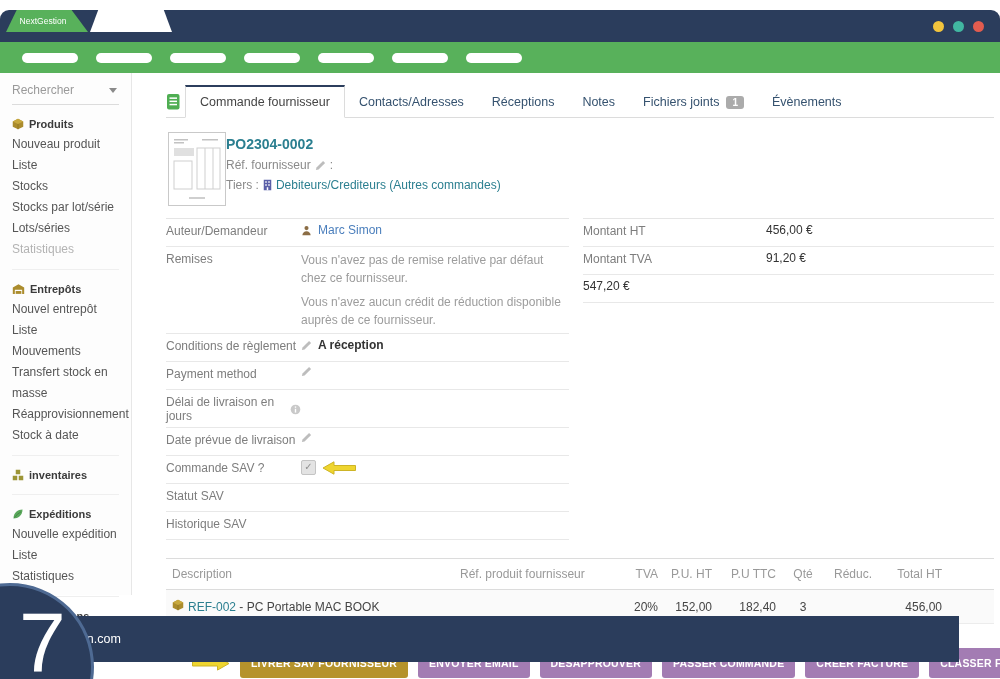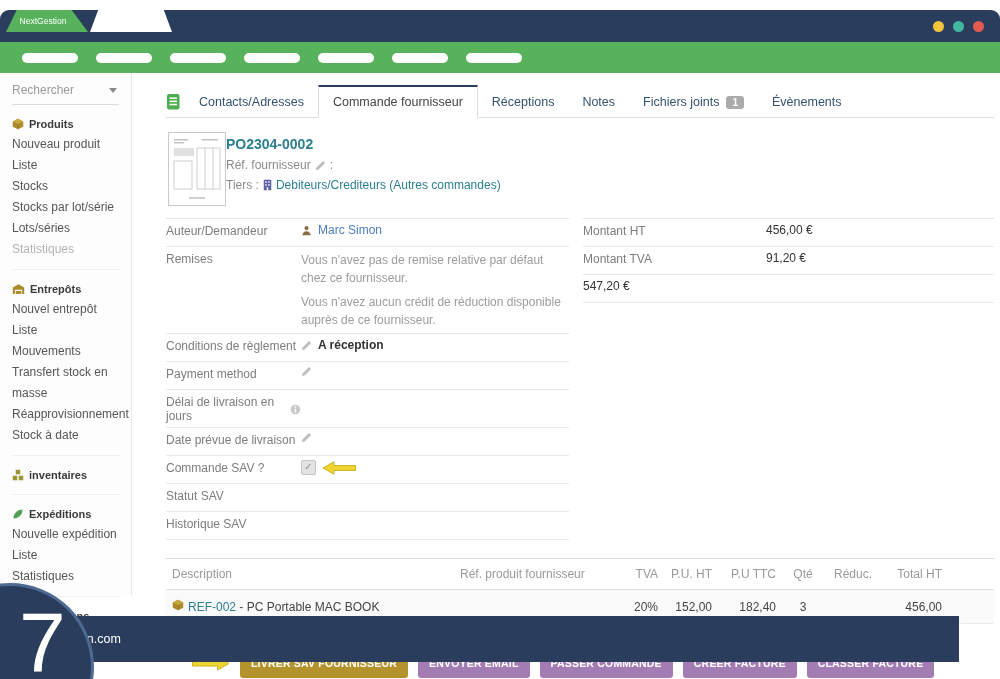--- a/index.html
+++ b/index.html
@@ -217,25 +217,25 @@
         <svg width="13" height="16" viewBox="0 0 13 16">
             <rect width="12.5" height="15.5" rx="2" fill="#4fae52"></rect>
             <g fill="#fff">
               <rect x="2.5" y="3.4" width="7.5" height="1.5"></rect>
               <rect x="2.5" y="6.6" width="7.5" height="1.5"></rect>
               <rect x="2.5" y="9.8" width="7.5" height="1.5"></rect>
             </g>
           </svg>
       </span>
       <div id="tabs" style="display:flex;align-items:flex-end;">
+          <div class="tab active">
+            <span>Commande fournisseur</span>
+          </div>
           <div class="tab">
             <span>Contacts/Adresses</span>
-          </div>
-          <div class="tab active">
-            <span>Commande fournisseur</span>
           </div>
           <div class="tab">
             <span>Réceptions</span>
           </div>
           <div class="tab">
             <span>Notes</span>
           </div>
           <div class="tab">
             <span>Fichiers joints</span>
             <span class="badge">1</span>
@@ -463,20 +463,21 @@
     </table>
 
     <div class="actions" id="actions">
         <span class="ic">
           <svg width="38" height="15" viewBox="0 0 38 15">
             <path d="M.5 5h25V.9L37 7.5 25.5 14.1V10H.5z" fill="var(--arrow_yellow)" stroke="#cdb426"></path>
           </svg>
         </span>
         <button class="btn gold">LIVRER SAV FOURNISSEUR</button>
         <button class="btn purple">ENVOYER EMAIL</button>
+        <button class="btn purple">DÉSAPPROUVER</button>
         <button class="btn purple">PASSER COMMANDE</button>
         <button class="btn purple">CRÉER FACTURE</button>
         <button class="btn purple">CLASSER FACTURÉ</button>
       </div>
   </div>
 
   <div class="footer">
     <span>www.nextgestion.com</span>
   </div>
 

